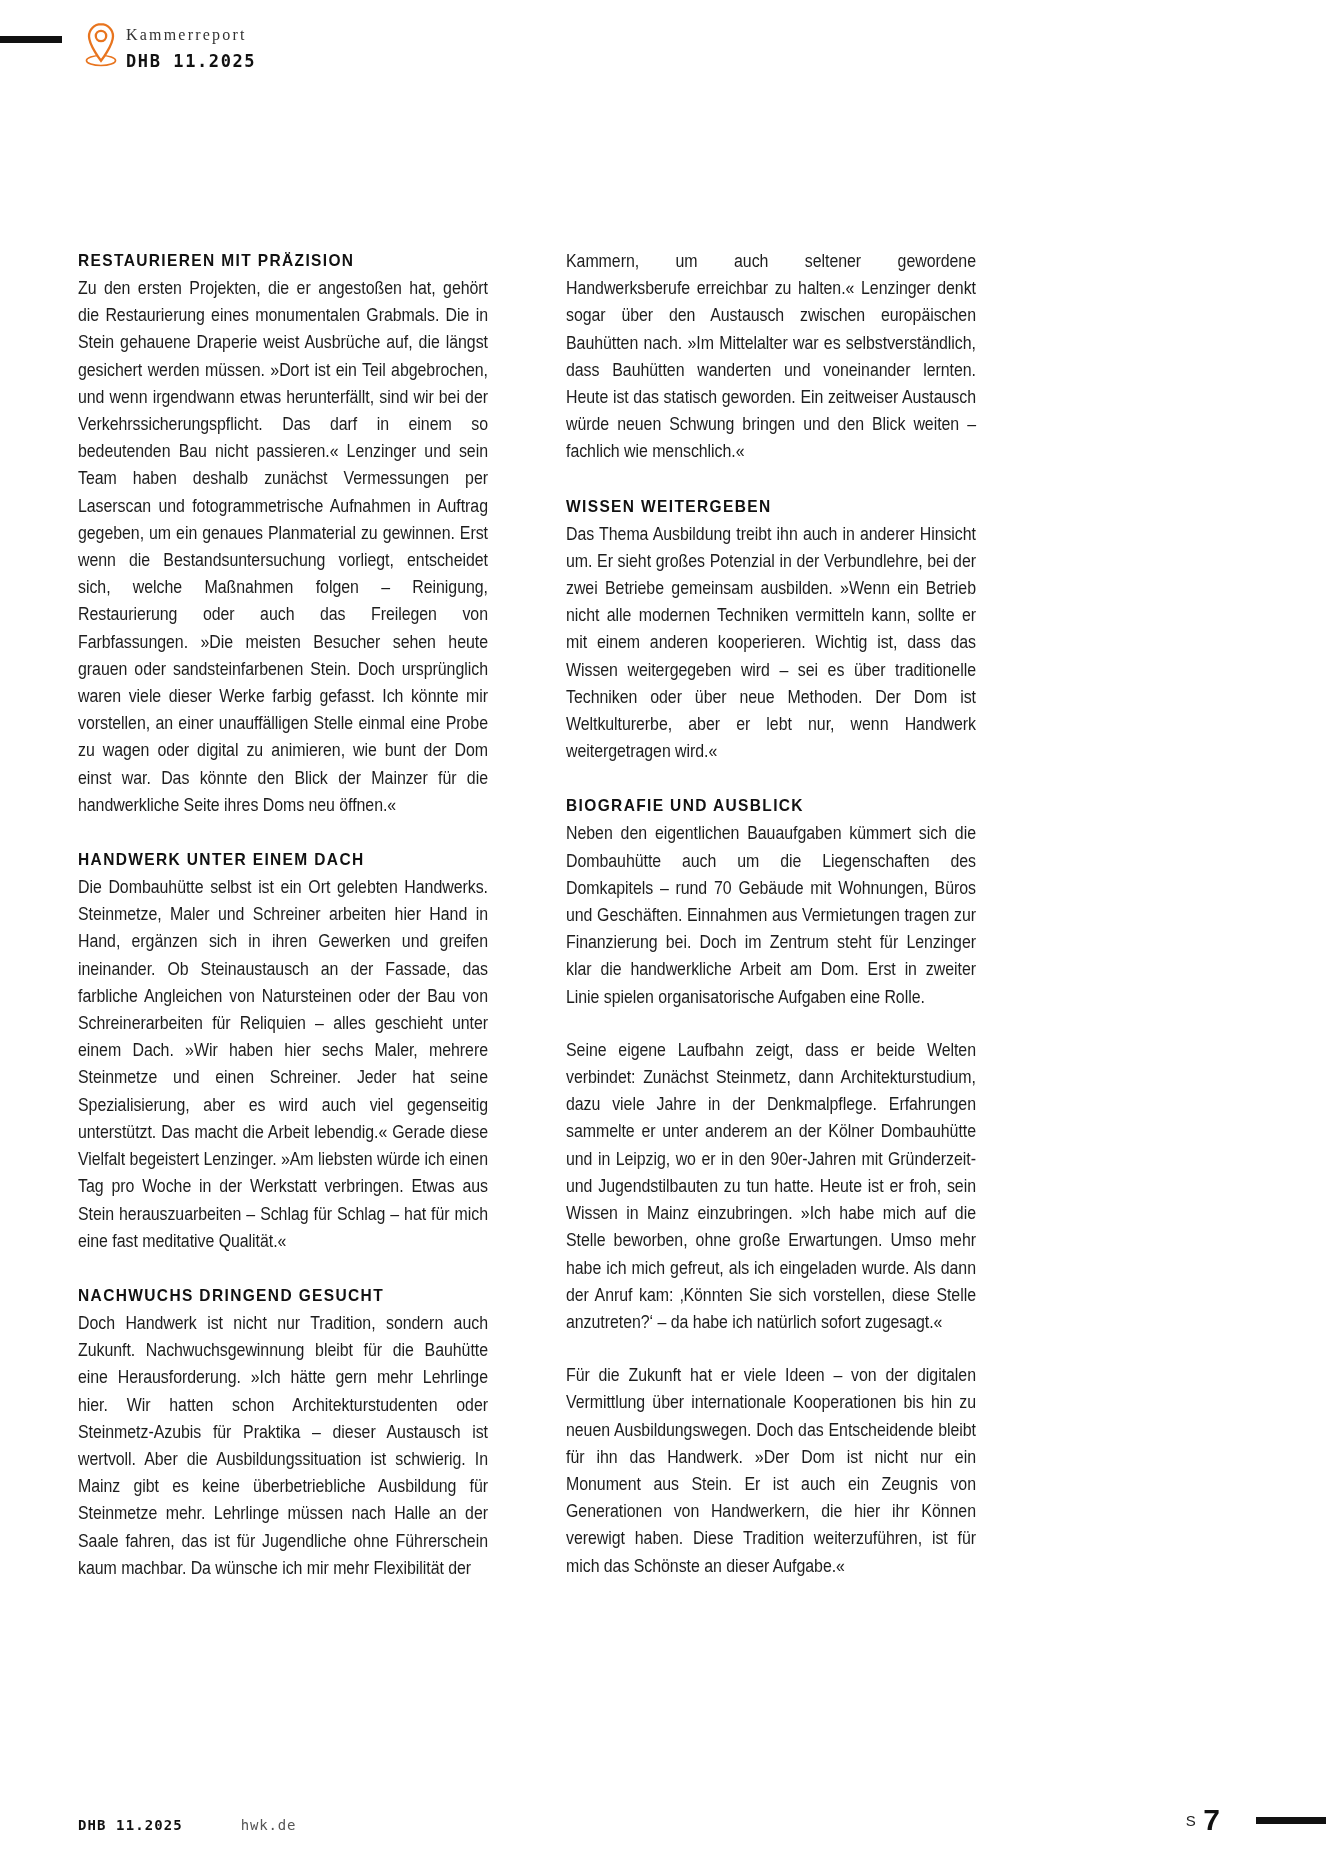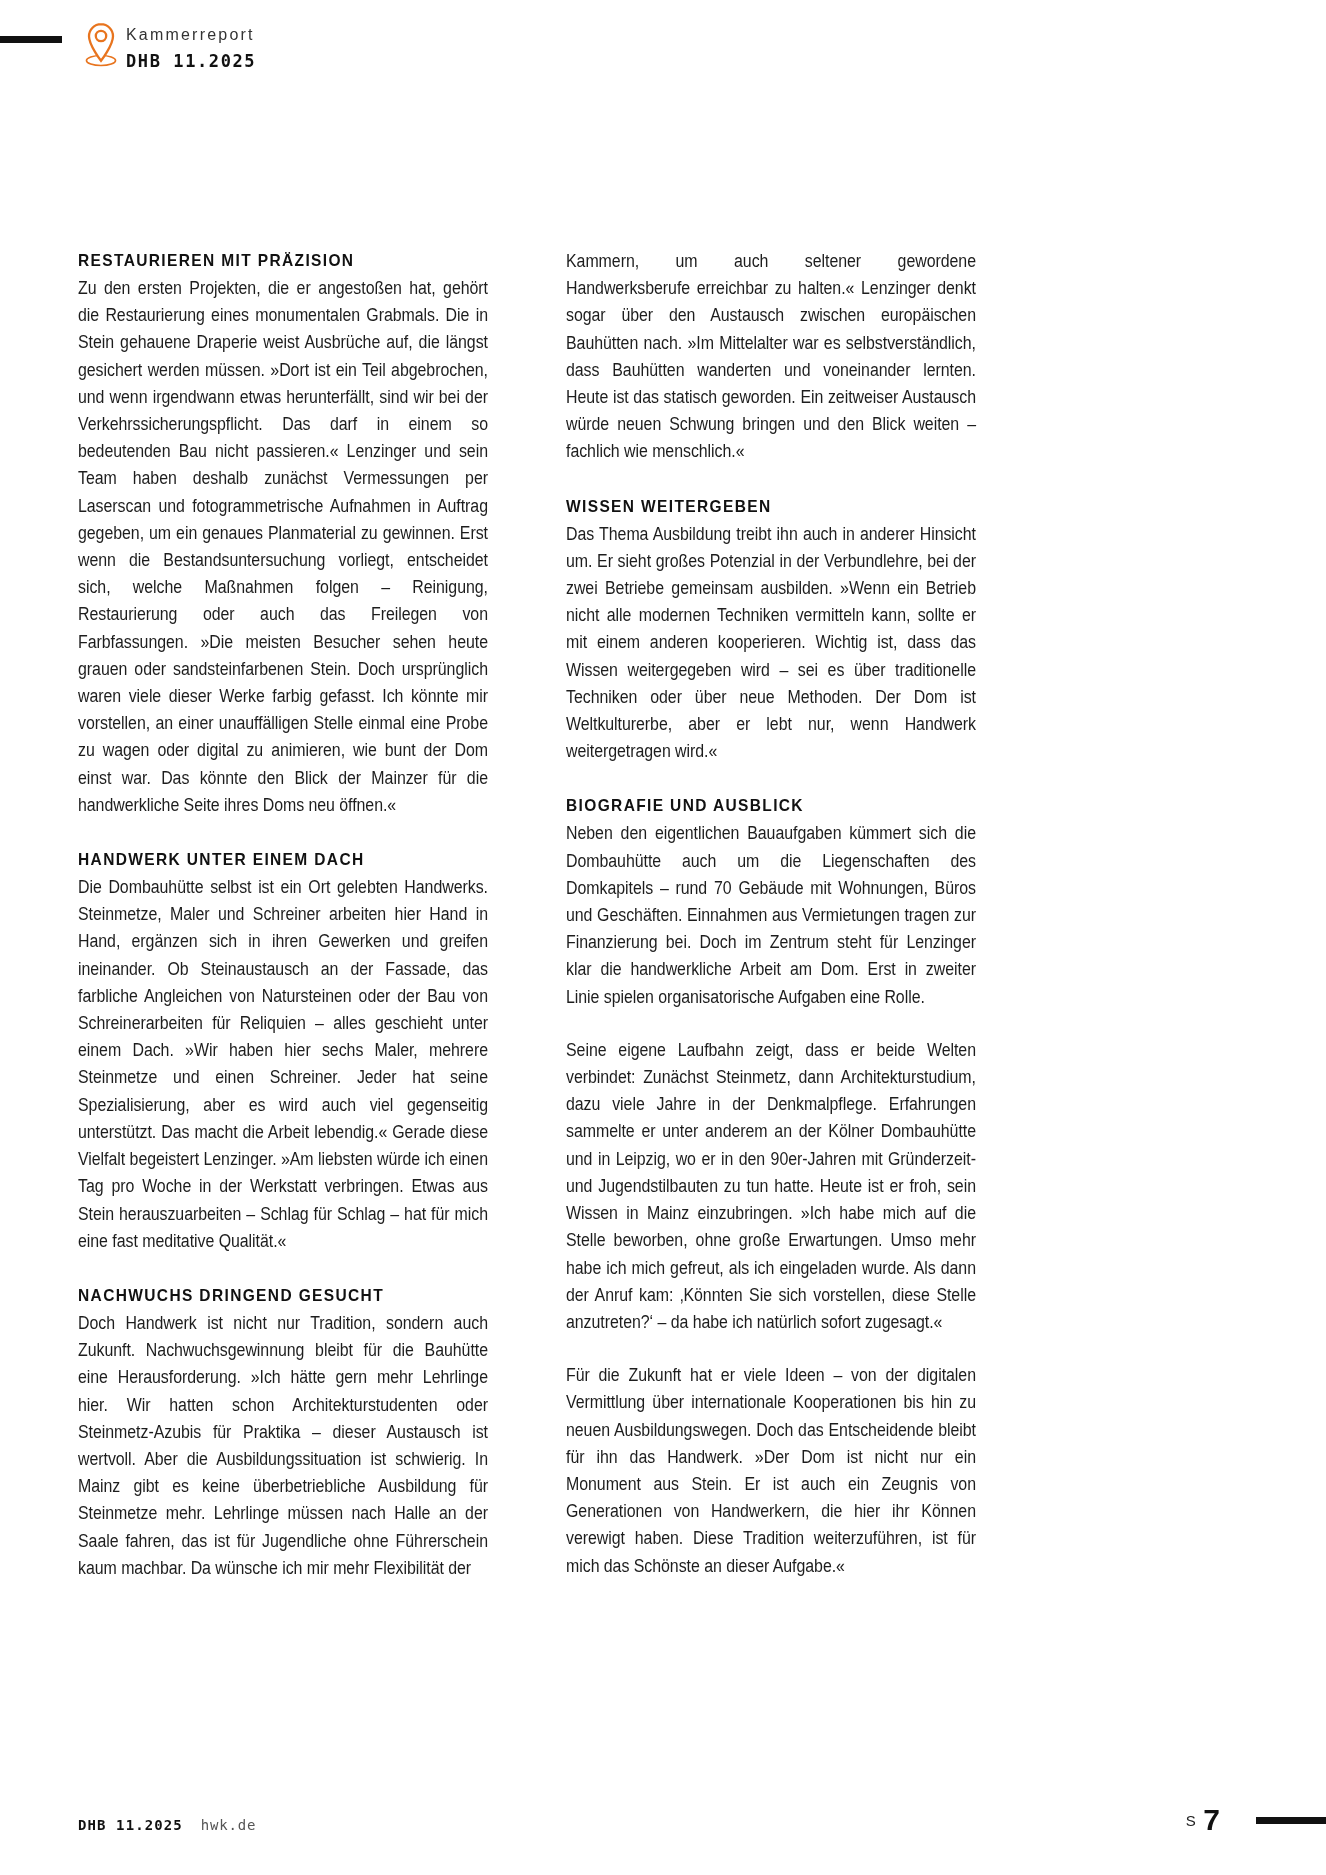--- a/index.html
+++ b/index.html
@@ -38,21 +38,21 @@
     top: 22px;
     width: 34px;
     height: 46px;
   }
   .header-titles {
     position: absolute;
     left: 126px;
     top: 24px;
   }
   .header-kicker {
-    font-family: Liberation Sans, sans-serif;
+    font-family: Liberation Serif, serif;
     font-size: 16px;
     letter-spacing: 2.2px;
     color: #333333;
     line-height: 22px;
     font-weight: 400;
   }
   .header-issue {
     font-family: "DejaVu Sans Mono", "Liberation Mono", monospace;
     font-size: 17px;
     letter-spacing: 1.6px;
@@ -131,20 +131,21 @@
     font-weight: 700;
     letter-spacing: 1.1px;
     color: #111111;
   }
   .footer-url {
     font-family: "DejaVu Sans Mono", "Liberation Mono", monospace;
     font-size: 14px;
     font-weight: 400;
     letter-spacing: 0.8px;
     color: #555555;
+    margin-left: 40px;
   }
   .footer-right {
     position: absolute;
     right: 0;
     top: 26px;
     display: flex;
     align-items: center;
     gap: 0;
   }
   .footer-page-prefix {

